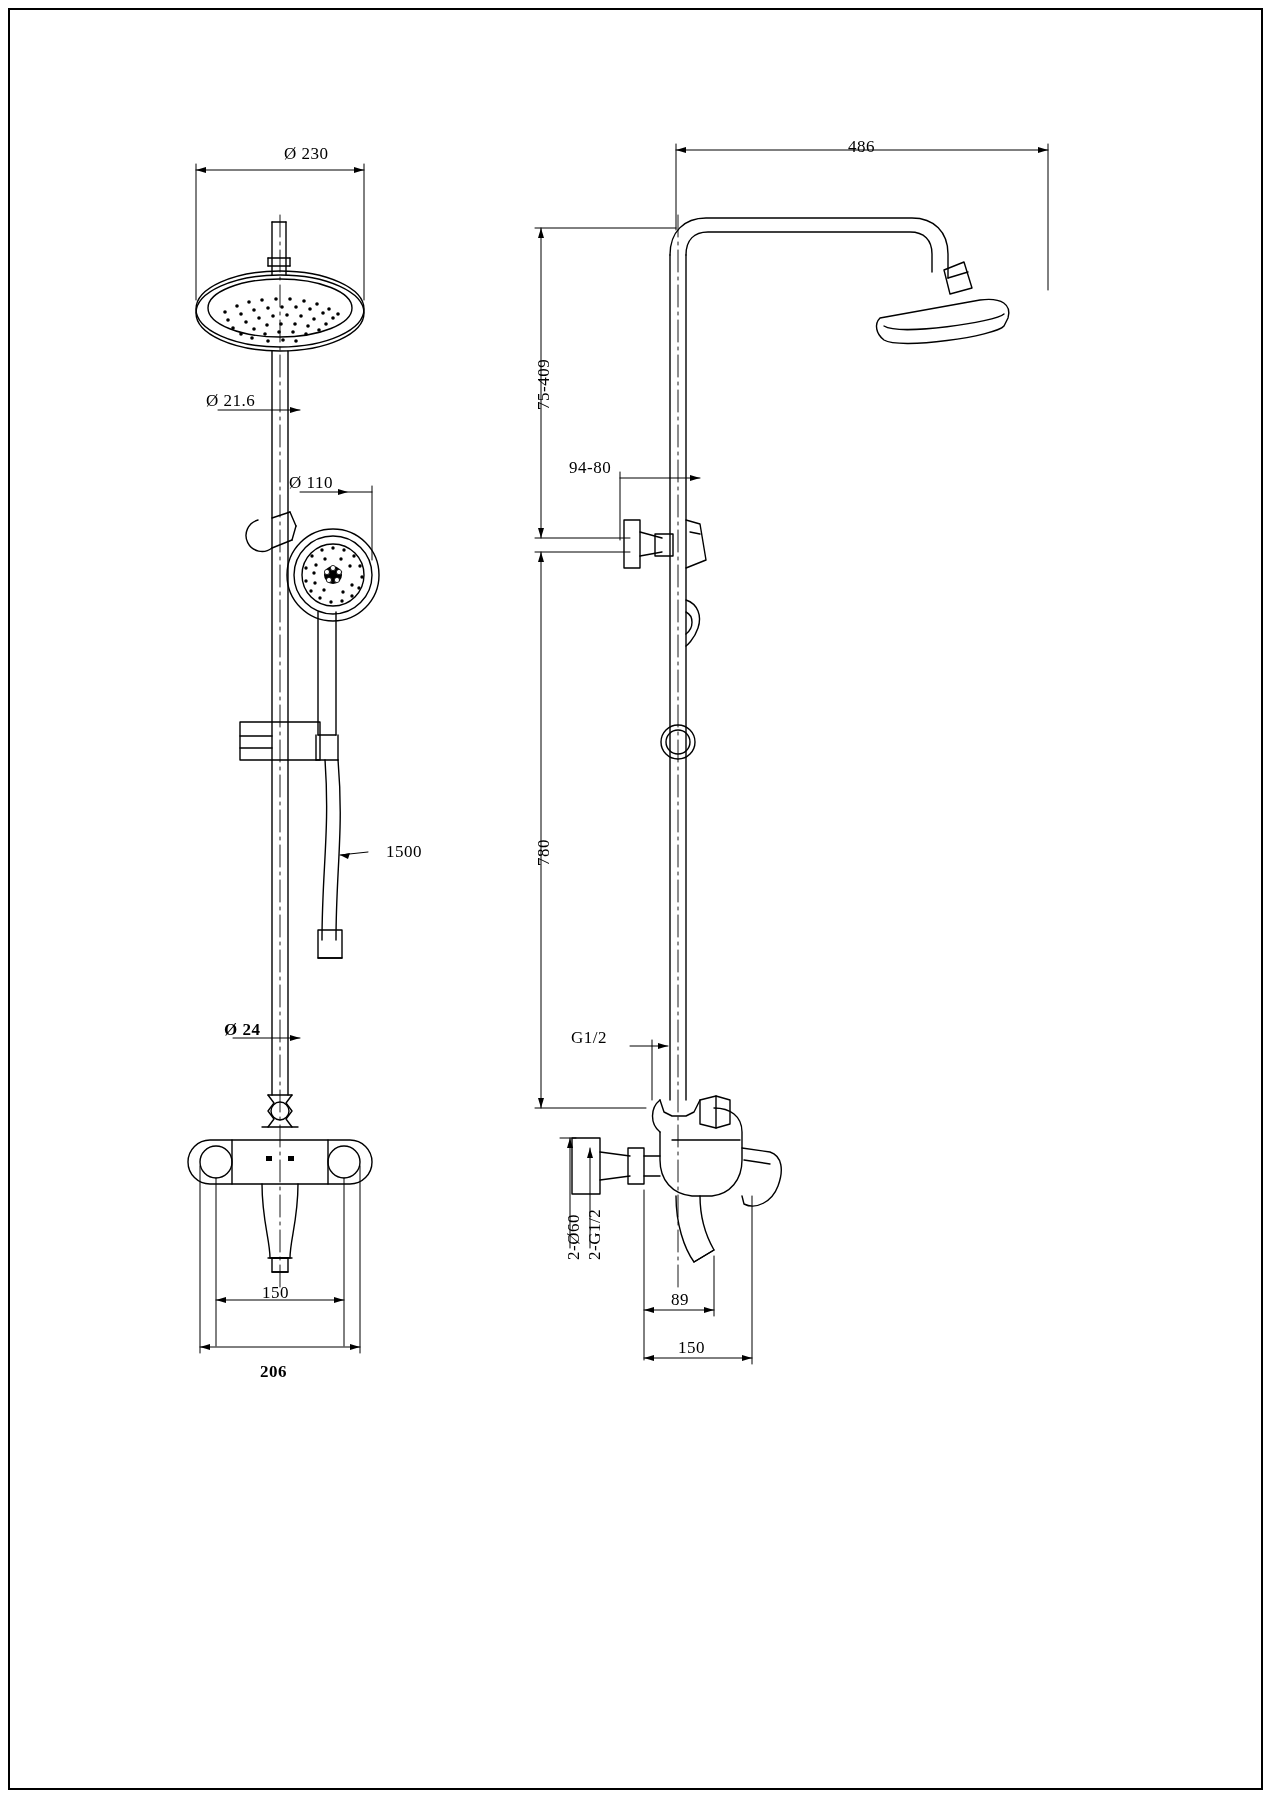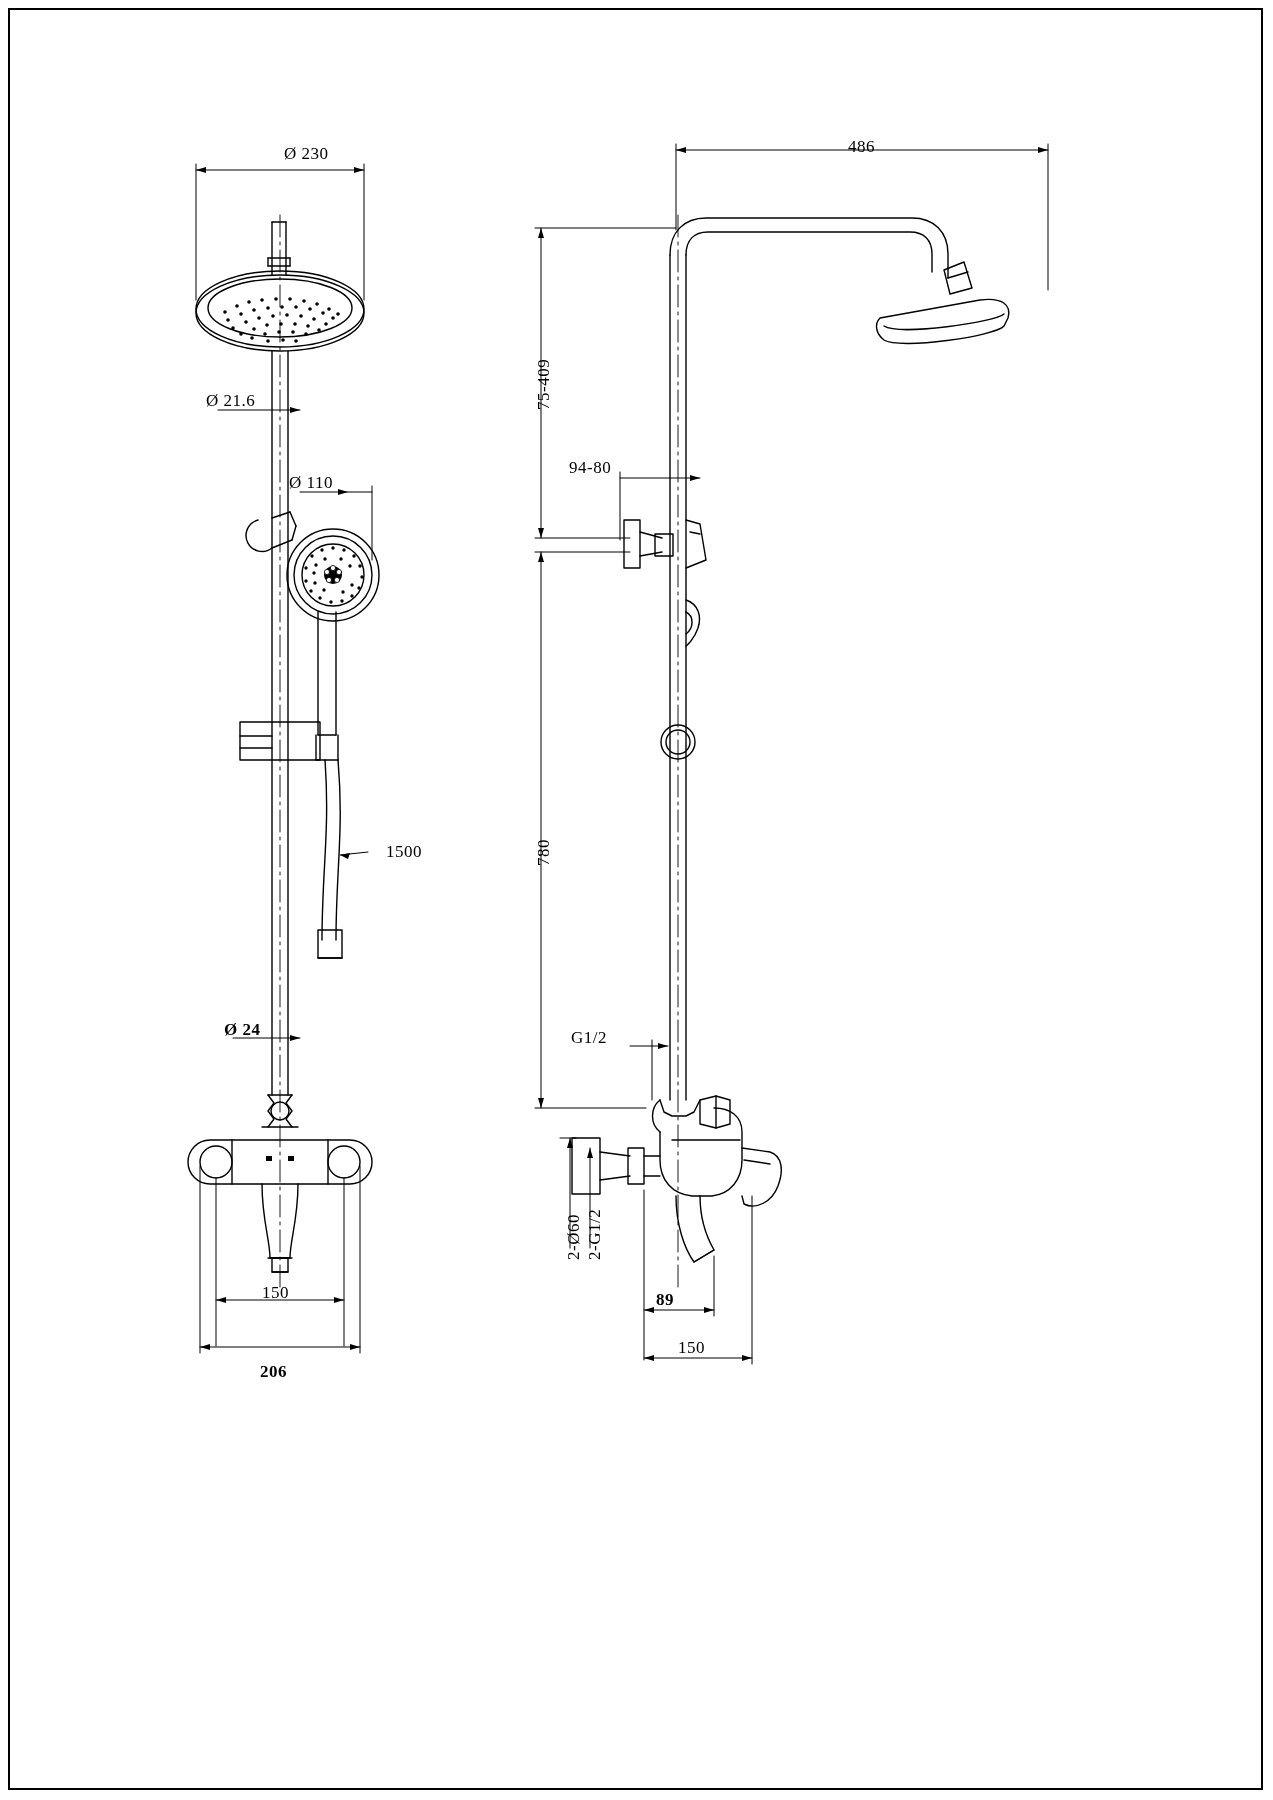--- a/index.html
+++ b/index.html
@@ -347,15 +347,15 @@
   <div class="dimtext" style="left:262px;top:1283px;">150</div>
   <div class="dimtext" style="left:260px;top:1362px;font-weight:bold;">206</div>
 
   <div class="dimtext" style="left:848px;top:137px;">486</div>
   <div class="dimtext vert" style="left:534px;top:410px;">75-409</div>
   <div class="dimtext vert" style="left:534px;top:866px;">780</div>
   <div class="dimtext" style="left:569px;top:458px;">94-80</div>
   <div class="dimtext" style="left:571px;top:1028px;">G1/2</div>
   <div class="dimtext vert" style="left:564px;top:1260px;">2-Ø60</div>
   <div class="dimtext vert" style="left:585px;top:1260px;">2-G1/2</div>
-  <div class="dimtext" style="left:656px;top:1290px;font-weight:bold;">89</div>
+  <div class="dimtext" style="left:671px;top:1290px;">89</div>
   <div class="dimtext" style="left:678px;top:1338px;">150</div>
 </div>
 
 </body></html>

